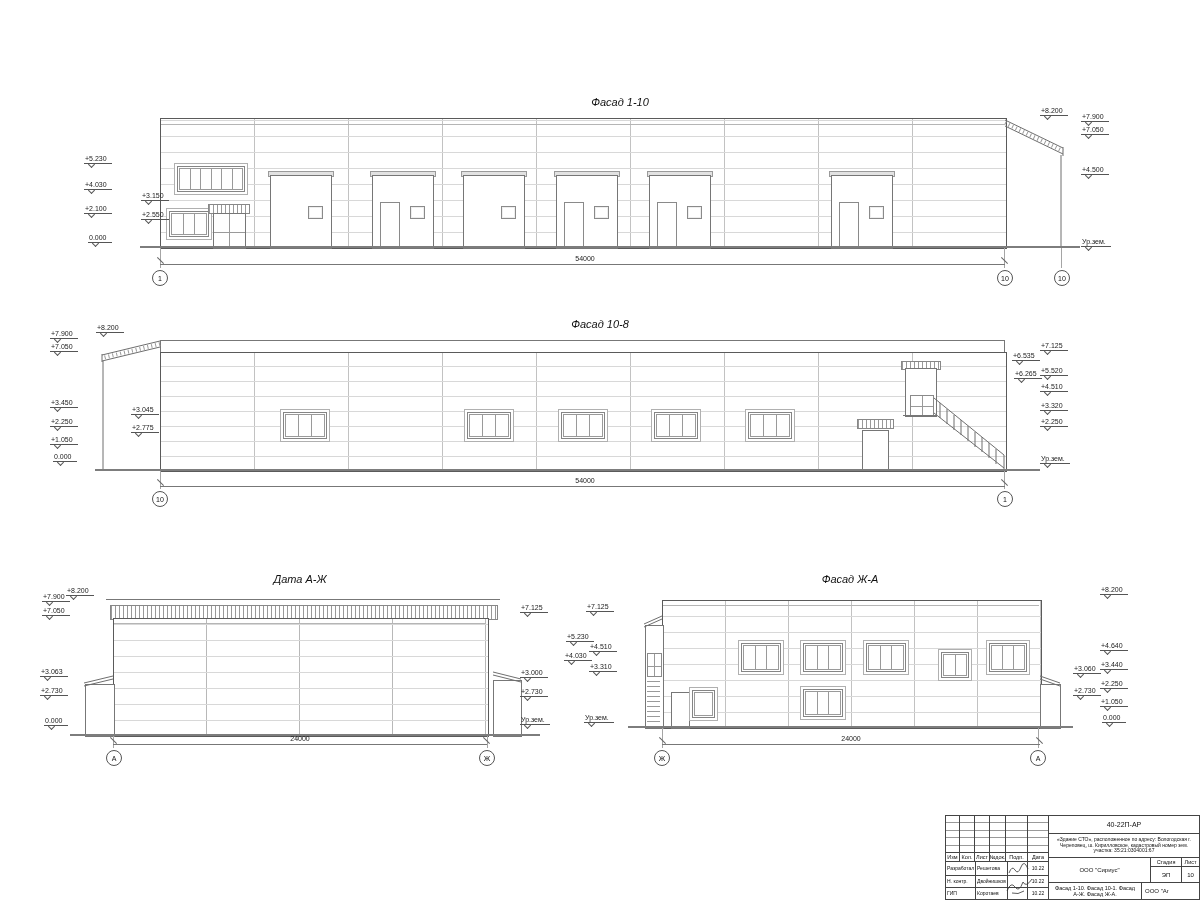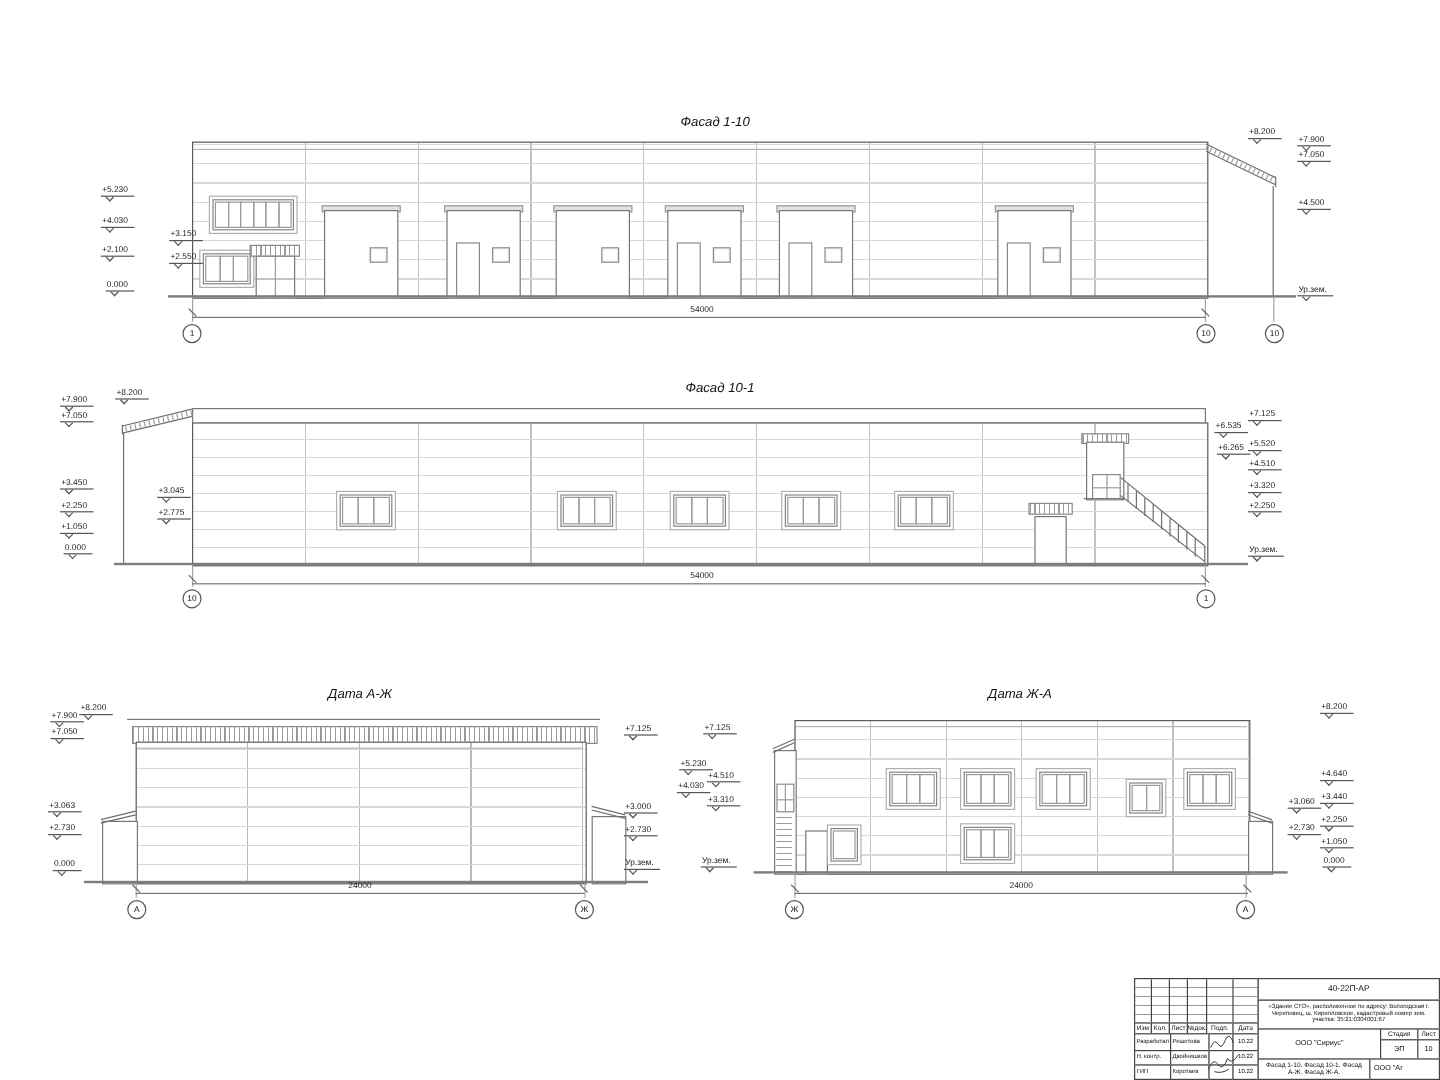--- a/index.html
+++ b/index.html
@@ -40,21 +40,21 @@
   .tb .cell{position:absolute;border:1px solid #444;box-sizing:border-box;display:flex;
             align-items:center;justify-content:center;text-align:center;overflow:hidden;background:#fff}
   .t7{font-size:7px}.t6{font-size:6px}.t55{font-size:5.5px;line-height:6px}.t5{font-size:5px;line-height:5.5px}
   .minicol{position:absolute;top:0;height:38px;border-right:1px solid #444;box-sizing:border-box}
 </style>
 </head>
 <body>
 
 <div class="sheet">
 
-  <div class="ftitle" style="left:536px;top:96px;width:120px">Фасад 1-10</div>
+  <div class="ftitle" style="left:560px;top:96px;width:120px">Фасад 1-10</div>
   <div class="wall" style="left:160px;top:118px;width:845px;height:129px;
               background-image:repeating-linear-gradient(0deg,transparent 0 15px,#d8d8d8 15px 16px),
                                repeating-linear-gradient(90deg,transparent 0 93px,#c2c2c2 93px 94px)"></div>
   <div class="hline" style="left:161px;top:124px;width:843px"></div>
 
   <div class="win" style="left:177px;top:166px;width:64px;height:22px">
       <i></i>
       <i></i>
       <i></i>
       <i></i>
@@ -119,21 +119,21 @@
   <div class="lvl" style="left:141px;top:192px"><b>+3.150</b></div>
   <div class="lvl" style="left:84px;top:205px"><b>+2.100</b></div>
   <div class="lvl" style="left:141px;top:211px"><b>+2.550</b></div>
   <div class="lvl" style="left:88px;top:234px"><b>0.000</b></div>
   <div class="lvl" style="left:1040px;top:107px"><b>+8.200</b></div>
   <div class="lvl" style="left:1081px;top:113px"><b>+7.900</b></div>
   <div class="lvl" style="left:1081px;top:126px"><b>+7.050</b></div>
   <div class="lvl" style="left:1081px;top:166px"><b>+4.500</b></div>
   <div class="lvl" style="left:1081px;top:238px"><b>Ур.зем.</b></div>
 
-  <div class="ftitle" style="left:540px;top:318px;width:120px">Фасад 10-1</div>
+  <div class="ftitle" style="left:540px;top:318px;width:120px">Фасад 10-8</div>
   <div class="band" style="left:160px;top:340px;width:843px;height:11px"></div>
   <div class="wall" style="left:160px;top:352px;width:845px;height:118px;
               background-image:repeating-linear-gradient(0deg,transparent 0 14px,#d8d8d8 14px 15px),
                                repeating-linear-gradient(90deg,transparent 0 93px,#c2c2c2 93px 94px)"></div>
 
   <div class="win" style="left:283px;top:412px;width:40px;height:23px">
       <i></i>
       <i></i>
       <i></i>
     </div>
@@ -222,21 +222,21 @@
   <div class="lvl" style="left:42px;top:593px"><b>+7.900</b></div>
   <div class="lvl" style="left:42px;top:607px"><b>+7.050</b></div>
   <div class="lvl" style="left:40px;top:668px"><b>+3.063</b></div>
   <div class="lvl" style="left:40px;top:687px"><b>+2.730</b></div>
   <div class="lvl" style="left:44px;top:717px"><b>0.000</b></div>
   <div class="lvl" style="left:520px;top:604px"><b>+7.125</b></div>
   <div class="lvl" style="left:520px;top:669px"><b>+3.000</b></div>
   <div class="lvl" style="left:520px;top:688px"><b>+2.730</b></div>
   <div class="lvl" style="left:520px;top:716px"><b>Ур.зем.</b></div>
 
-  <div class="ftitle" style="left:790px;top:573px;width:120px">Дата Ж-А</div>
+  <div class="ftitle" style="left:790px;top:573px;width:120px">Фасад Ж-А</div>
   <div class="wall" style="left:662px;top:600px;width:378px;height:127px;
               background-image:repeating-linear-gradient(0deg,transparent 0 15px,#d8d8d8 15px 16px),
                                repeating-linear-gradient(90deg,transparent 0 62px,#c2c2c2 62px 63px)"></div>
   <div class="hline" style="left:663px;top:605px;width:376px"></div>
 
   <div class="band" style="left:645px;top:625px;width:17px;height:102px"></div>
   <div class="gdoor glz" style="left:647px;top:653px;width:13px;height:22px"></div>
   <div class="rungs" style="left:647px;top:678px;width:13px;height:49px"></div>
 
   <div class="win" style="left:741px;top:643px;width:36px;height:25px">

